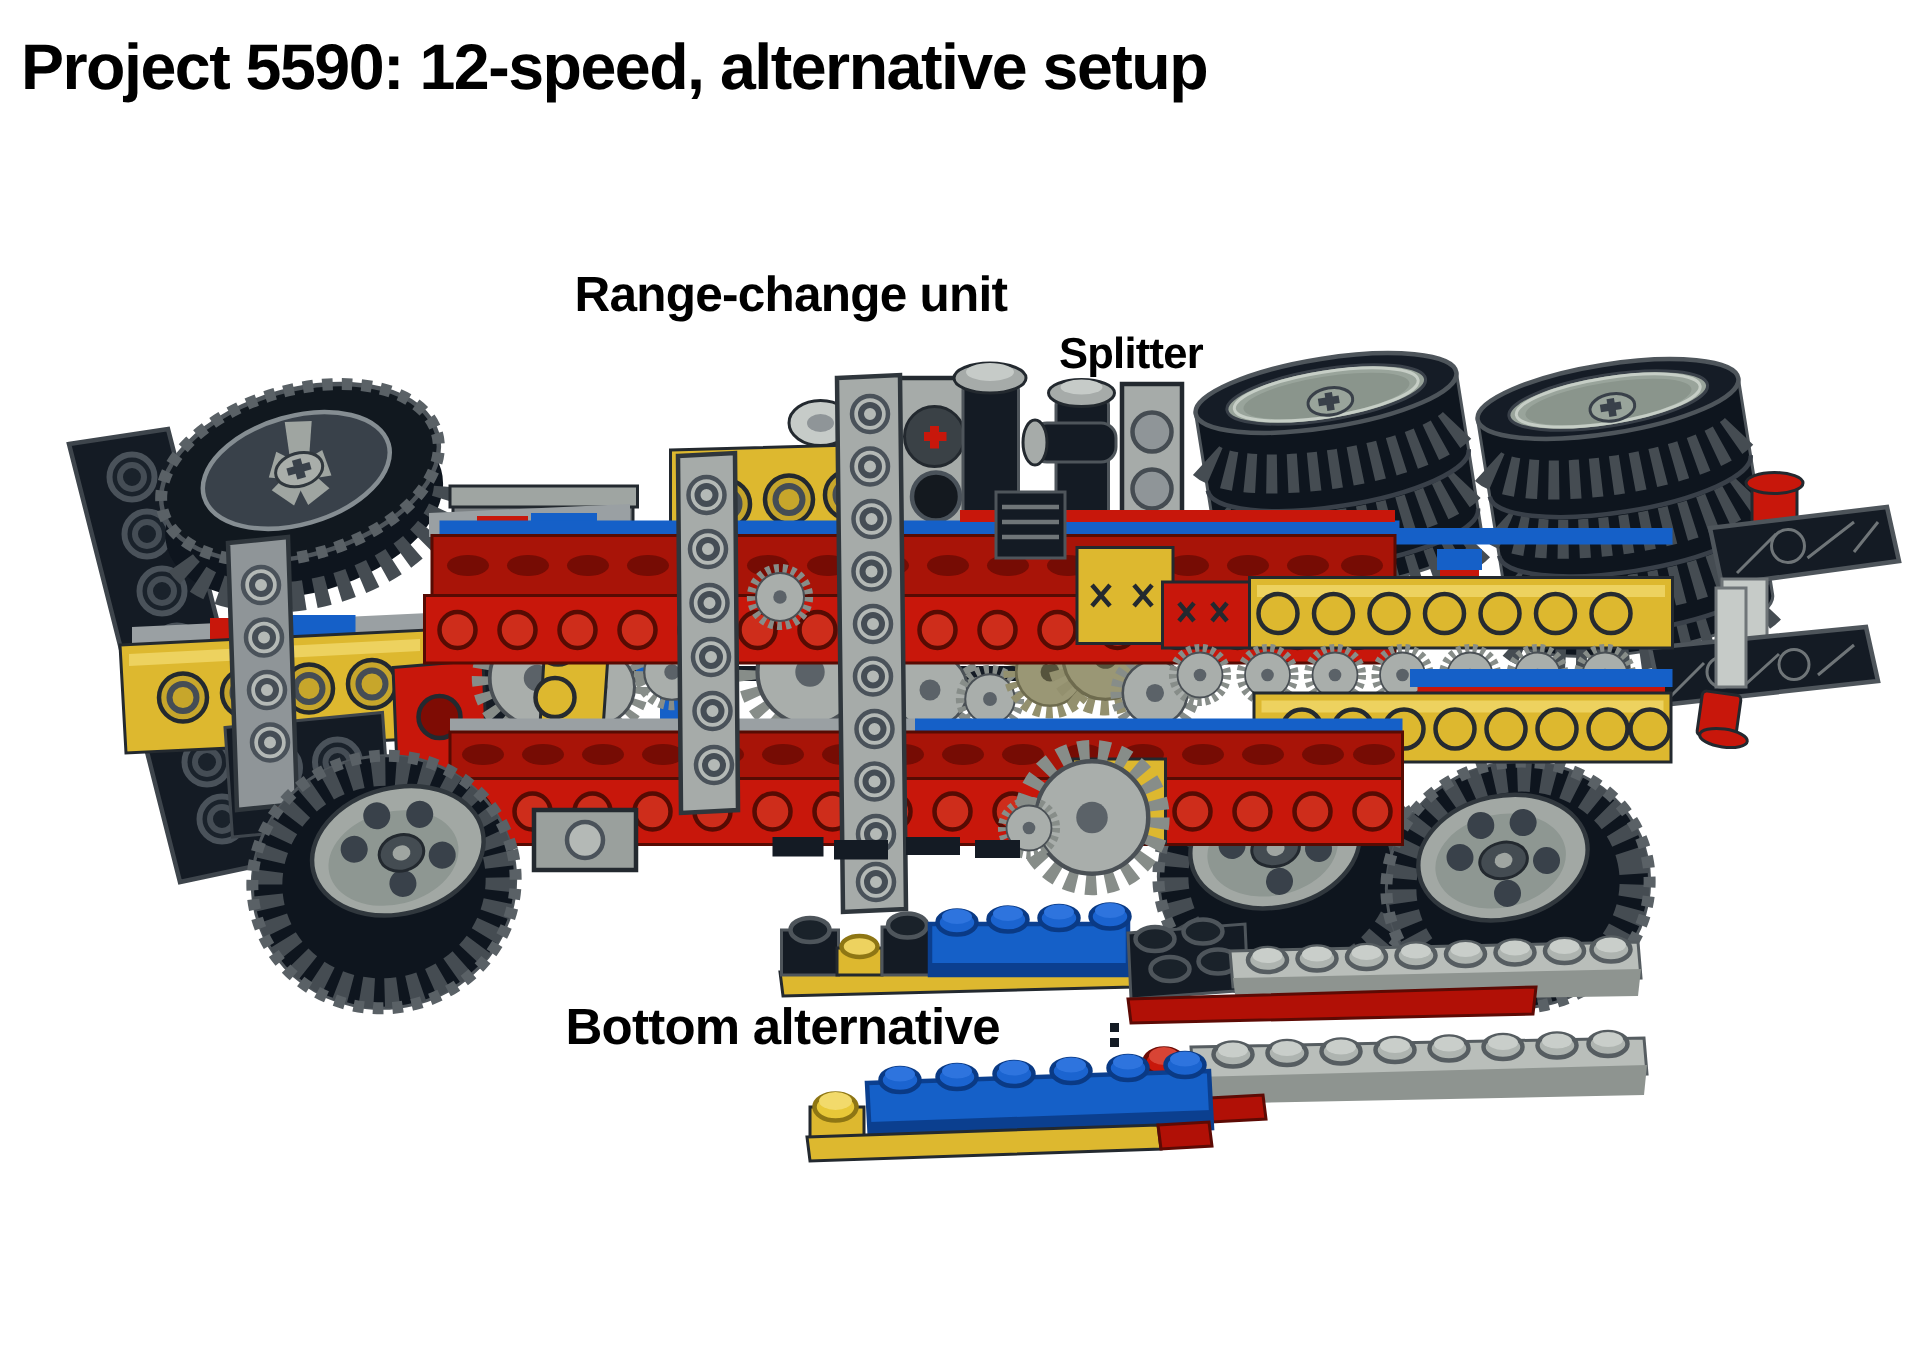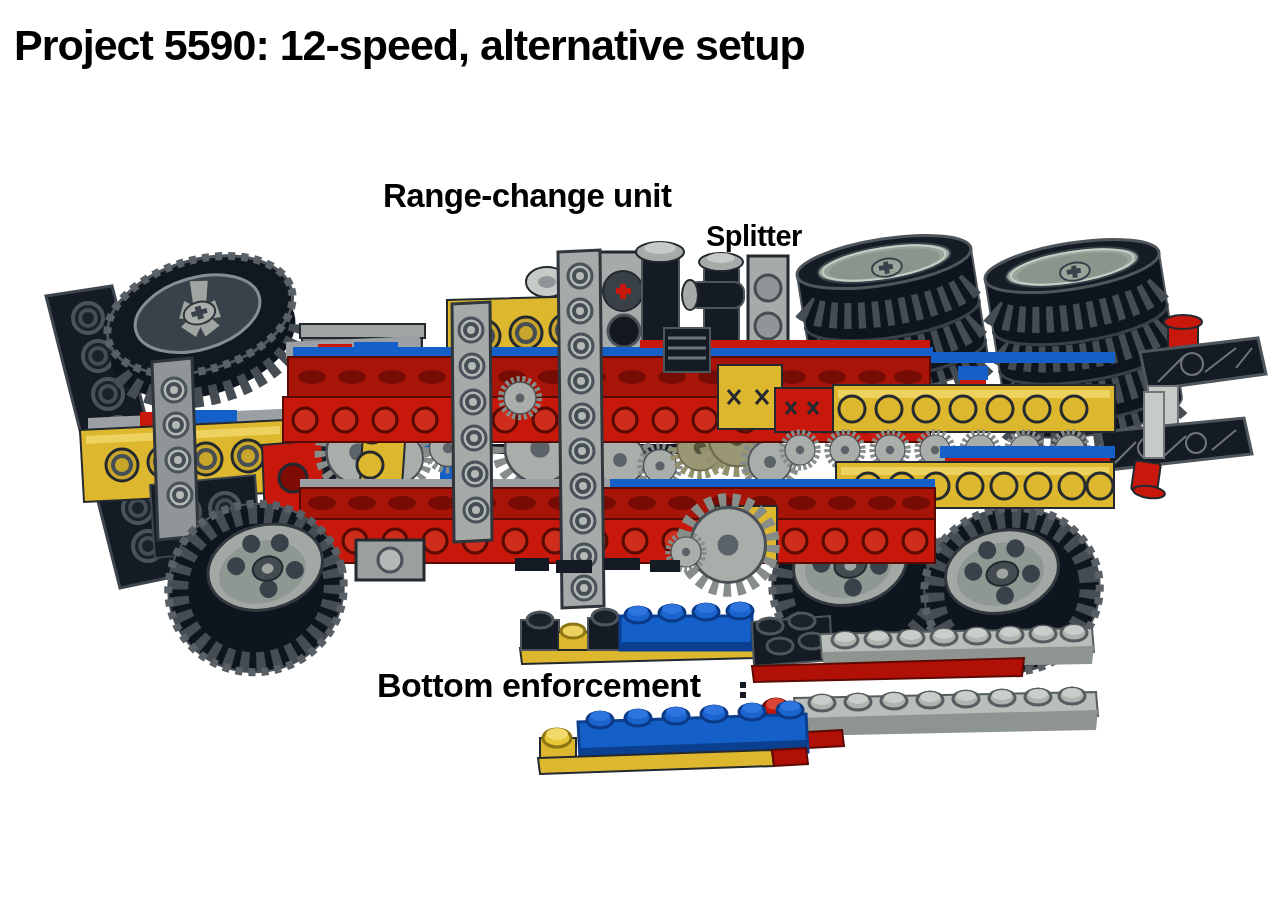--- a/index.html
+++ b/index.html
@@ -526,15 +526,15 @@
     <use href="#brickStudB" x="752" y="712"></use>
         <use href="#brickStudB" x="790" y="710"></use>
     <polygon class="yl so" points="538,758 772,750 774,766 540,774"></polygon>
     <polygon fill="#B11006" stroke="#5D0A04" stroke-width="2" points="772,750 806,748 808,764 774,766"></polygon>
   </g>
 </svg>
 
 <div id="title" class="lbl">Project 5590: 12-speed, alternative setup</div>
 <div id="lbl-range" class="lbl">Range-change unit</div>
 <div id="lbl-splitter" class="lbl">Splitter</div>
-<div id="lbl-bottom" class="lbl">Bottom enforcement</div>
+<div id="lbl-bottom" class="lbl">Bottom alternative</div>
 
 </div>
 
 </body></html>

